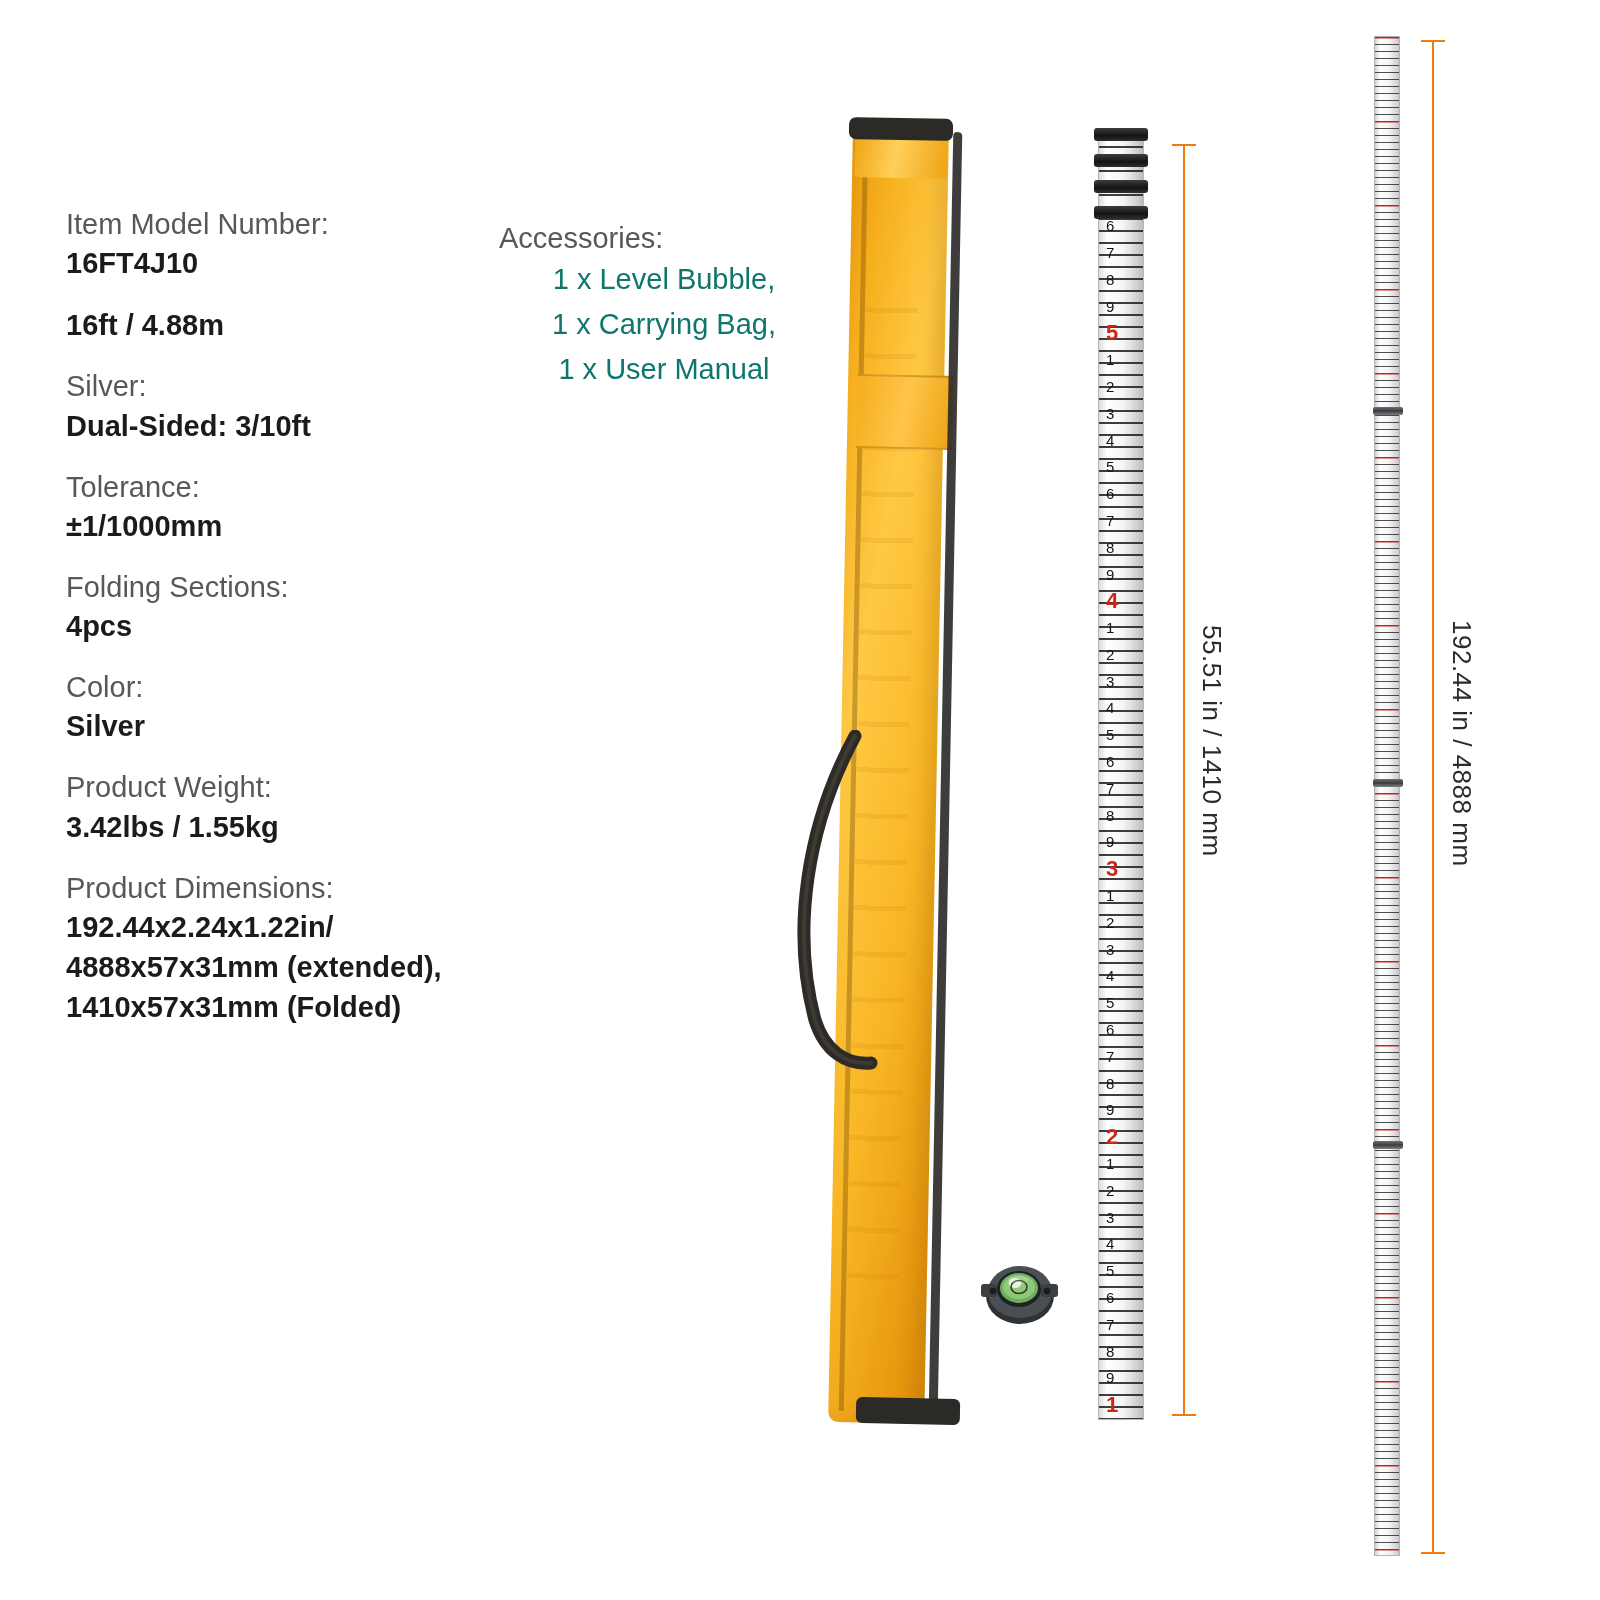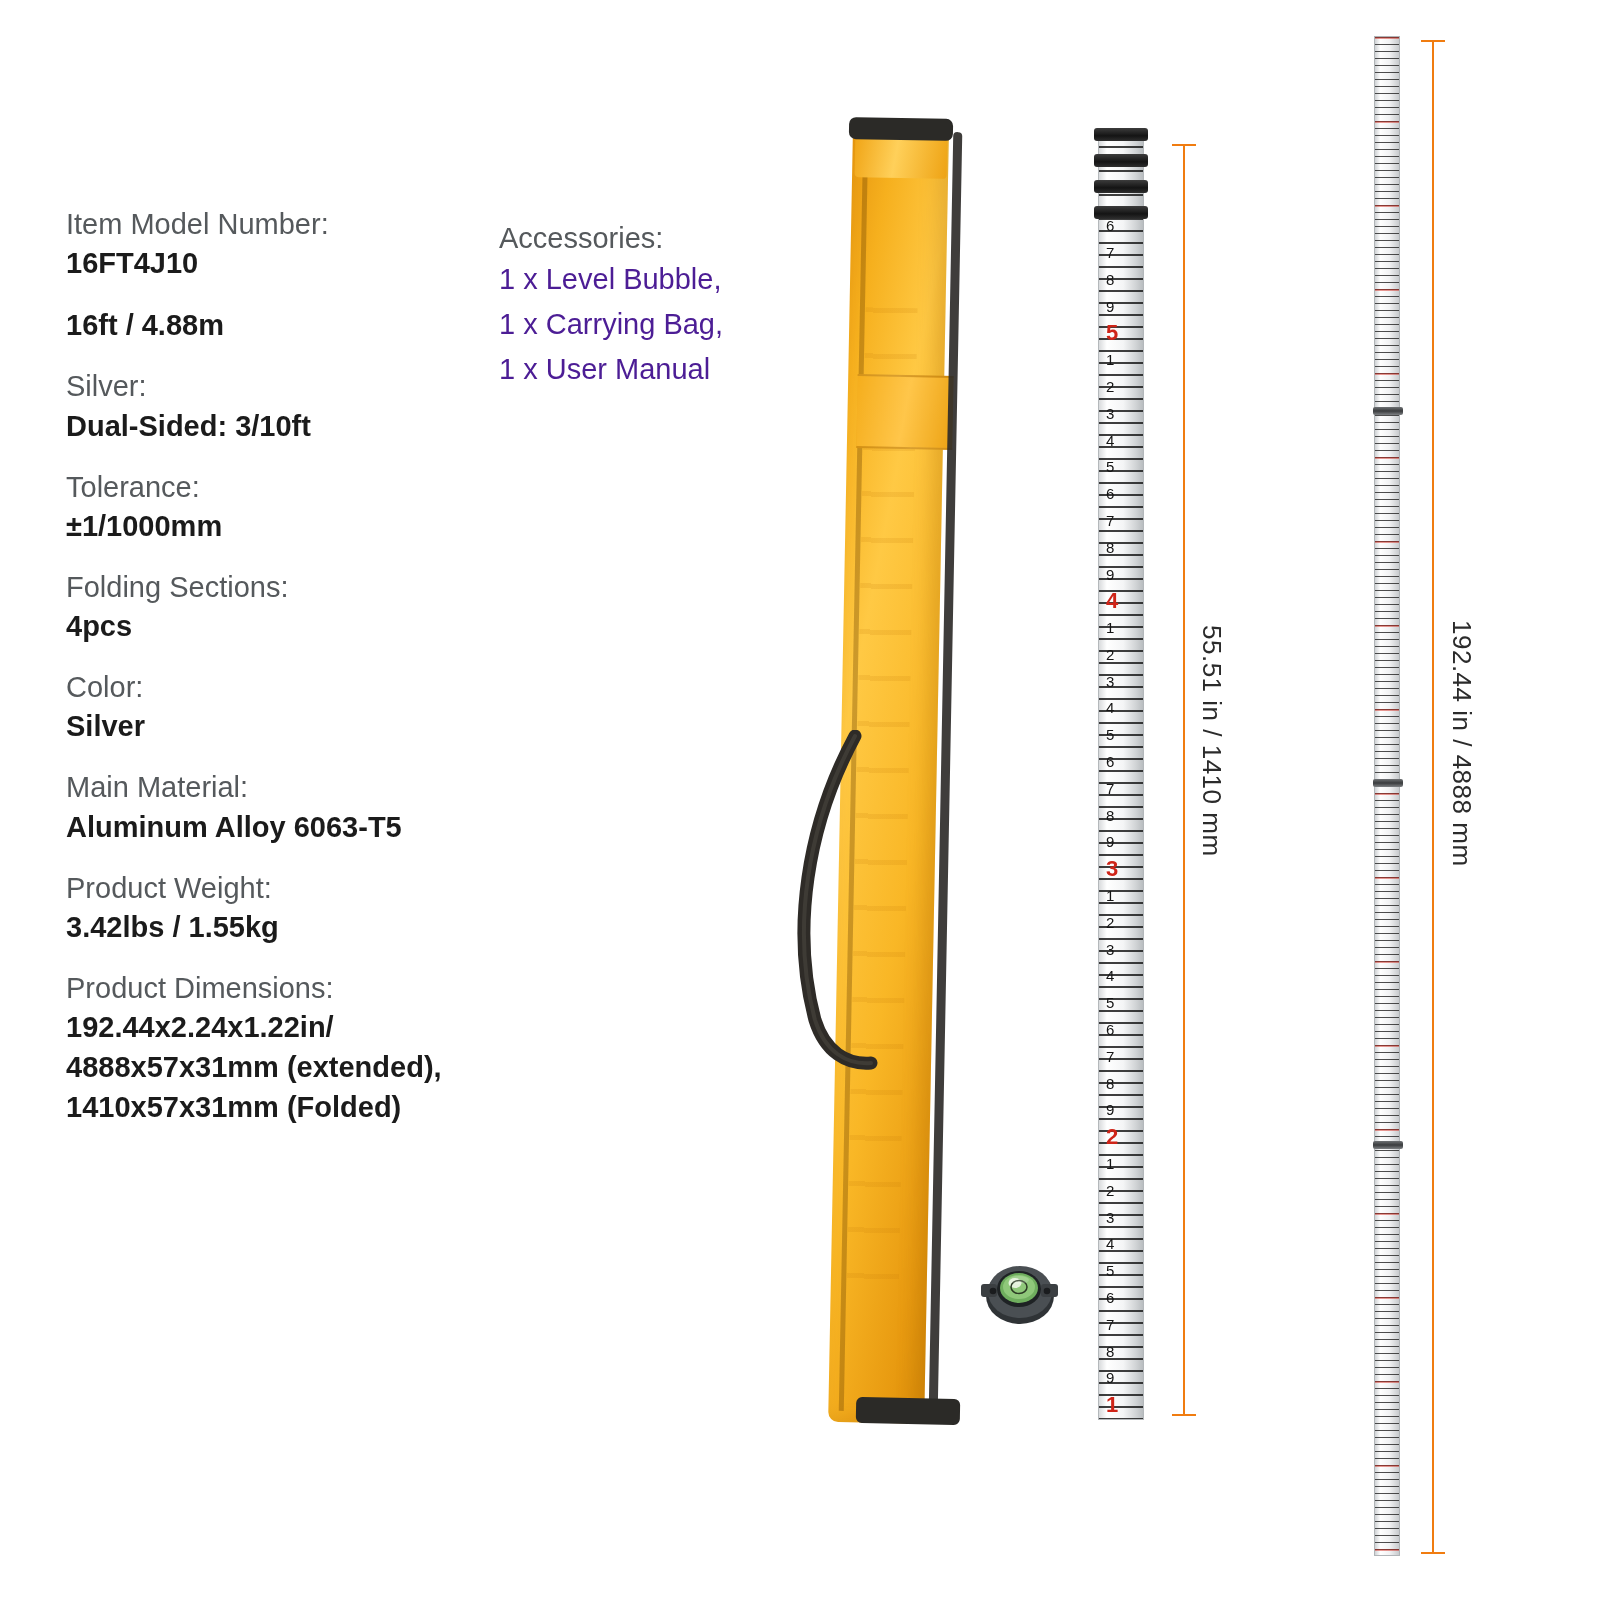--- a/index.html
+++ b/index.html
@@ -49,22 +49,23 @@
     width: 330px;
     margin-left: 31px;
   }
   .acc-title {
     font-size: 29px;
     color: #55595c;
     line-height: 1.32;
   }
   .acc-item {
     font-size: 29px;
-    color: #4c1d95;
+    color: #0f766e;
     line-height: 1.55;
+    text-align: center;
   }
 
   
   .bag-wrap {
     position: absolute;
     left: 795px;
     top: 110px;
     width: 200px;
     height: 1330px;
   }
@@ -316,24 +317,20 @@
     <div class="spec-label">Tolerance:</div>
     <div class="spec-value">±1/1000mm</div>
   </div>
   <div class="spec-block">
     <div class="spec-label">Folding Sections:</div>
     <div class="spec-value">4pcs</div>
   </div>
   <div class="spec-block">
     <div class="spec-label">Color:</div>
     <div class="spec-value">Silver</div>
-  </div>
-  <div class="spec-block">
-    <div class="spec-label">Main Material:</div>
-    <div class="spec-value">Aluminum Alloy 6063-T5</div>
   </div>
   <div class="spec-block">
     <div class="spec-label">Product Weight:</div>
     <div class="spec-value">3.42lbs / 1.55kg</div>
   </div>
   <div class="spec-block">
     <div class="spec-label">Product Dimensions:</div>
     <div class="spec-value">
       <span class="vline">192.44x2.24x1.22in/</span>
       <span class="vline">4888x57x31mm (extended),</span>

